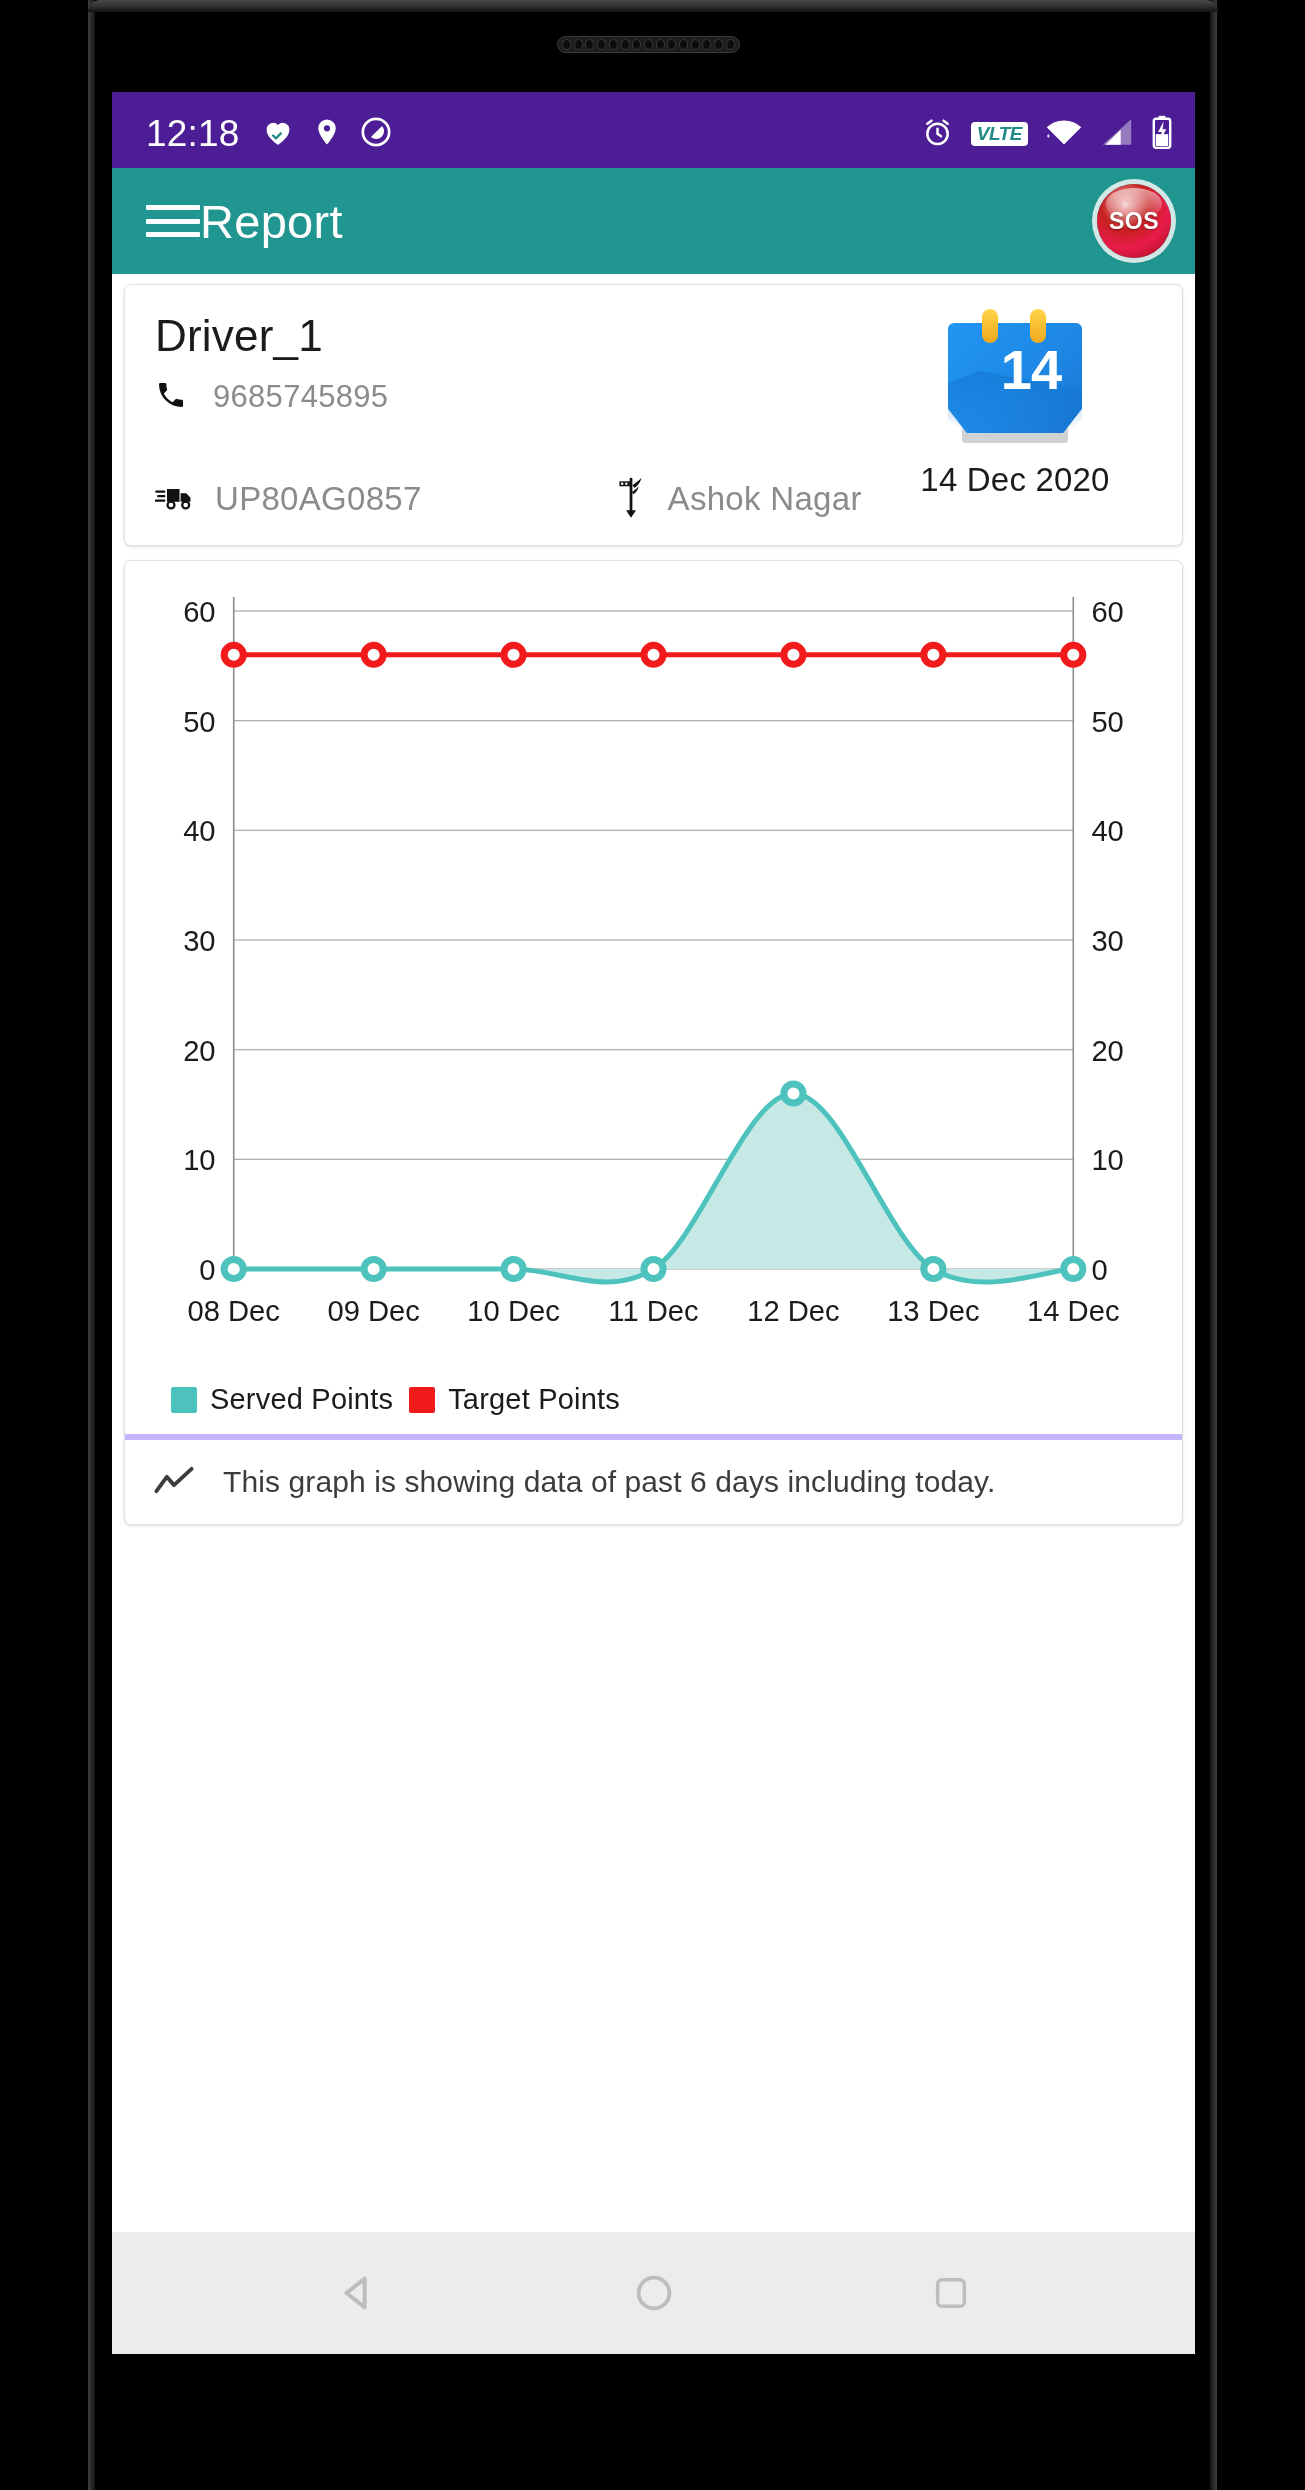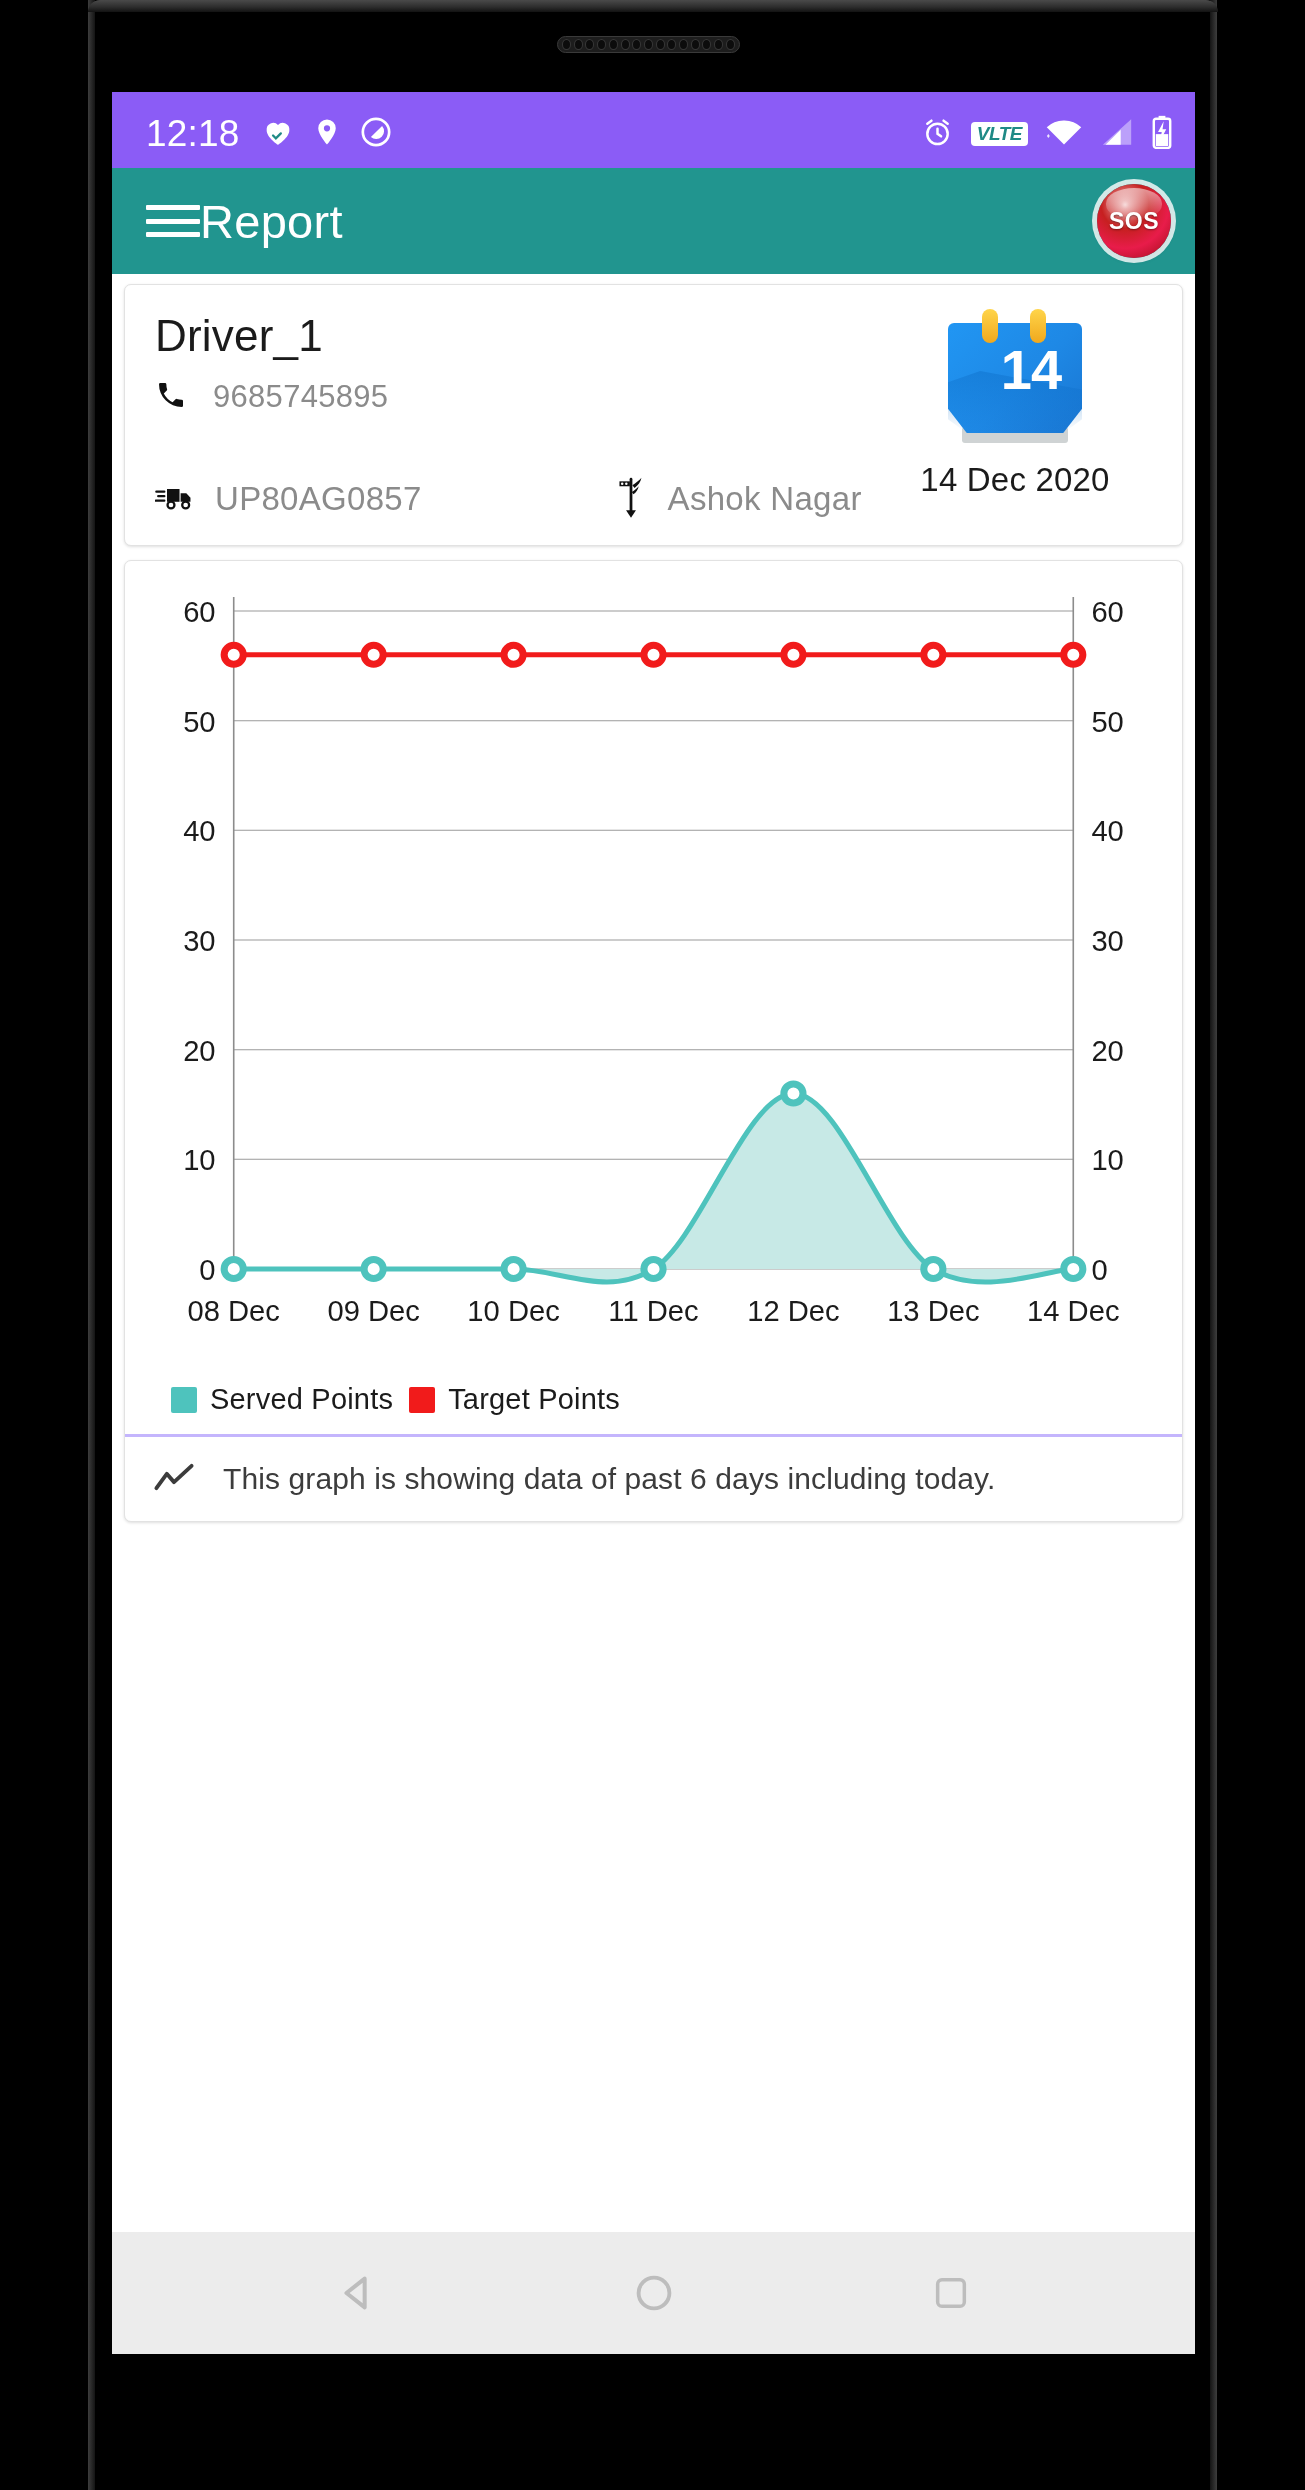--- a/index.html
+++ b/index.html
@@ -59,21 +59,21 @@
     left: 112px; top: 92px;
     width: 1083px; height: 2262px;
     background: #ffffff;
     overflow: hidden;
   }
 
   
   #status-bar {
     position: relative;
     height: 76px;
-    background: #8b5cf6;
+    background: #4c1d95;
     display: flex;
     align-items: center;
     padding: 8px 22px 0 34px;
   }
   .status-time {
     color: #ffffff;
     font-size: 37px;
     letter-spacing: 0.2px;
     font-weight: 400;
   }
@@ -281,21 +281,21 @@
     padding: 4px 0 18px 46px;
   }
   .legend-item { display: flex; align-items: center; gap: 13px; }
   .legend-swatch { width: 26px; height: 26px; border-radius: 2px; }
   .legend-label {
     font-size: 29px;
     color: #1b1b1b;
     letter-spacing: 0.2px;
   }
   #chart-footer {
-    border-top: 3px solid #c4b5fd;
+    border-top: 6px solid #c4b5fd;
     padding: 24px 20px 24px 28px;
     display: flex;
     align-items: center;
     gap: 28px;
   }
   #chart-footer-text {
     font-size: 30px;
     color: #3c3c3c;
     letter-spacing: 0.1px;
   }

